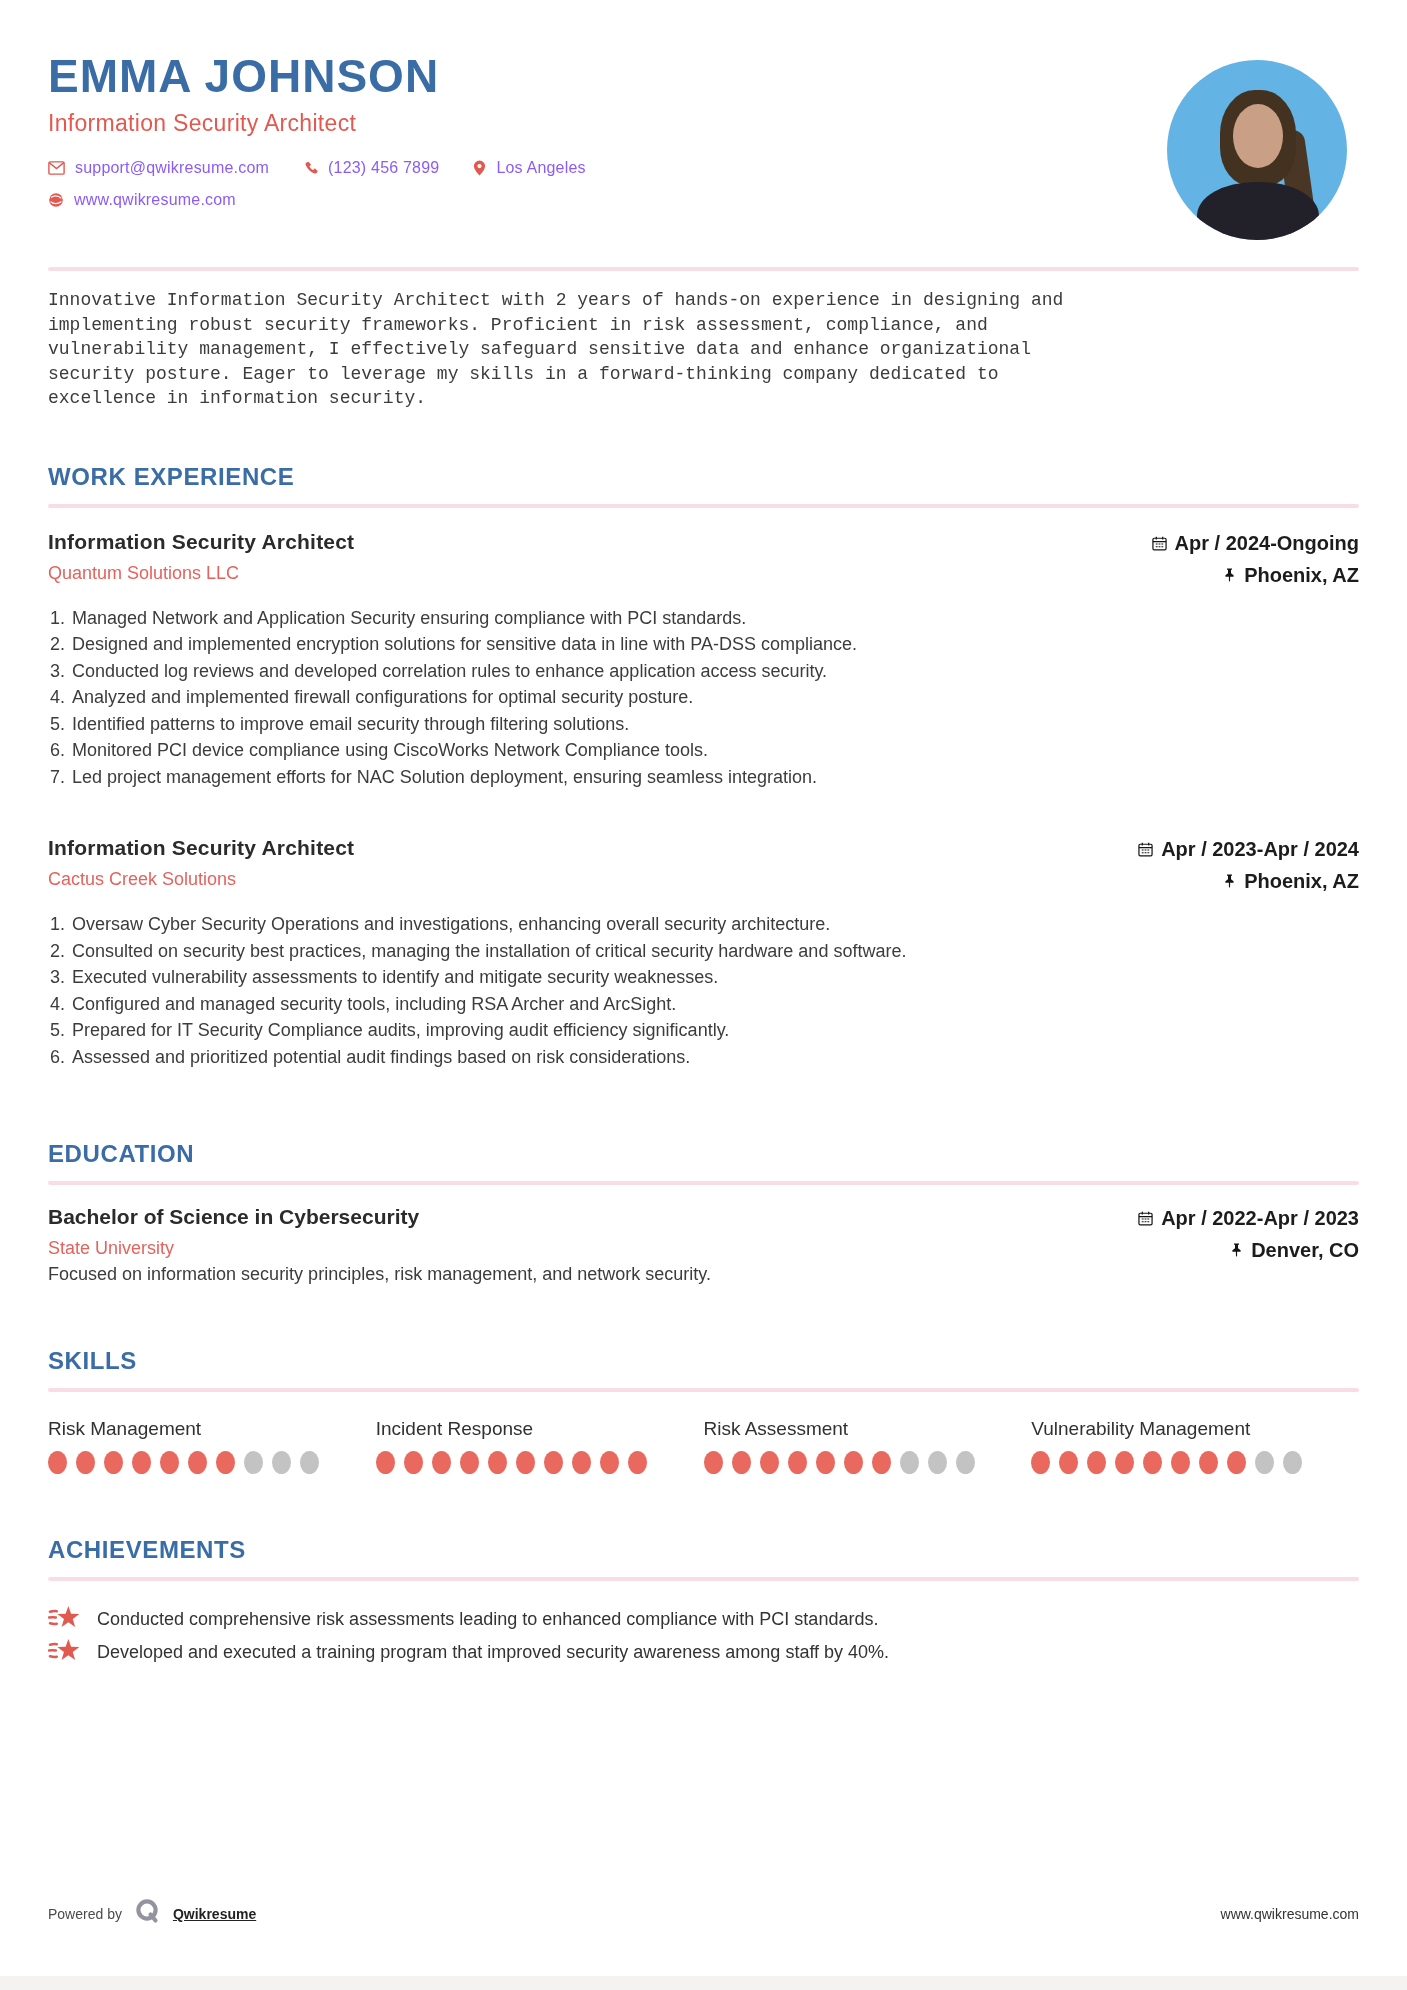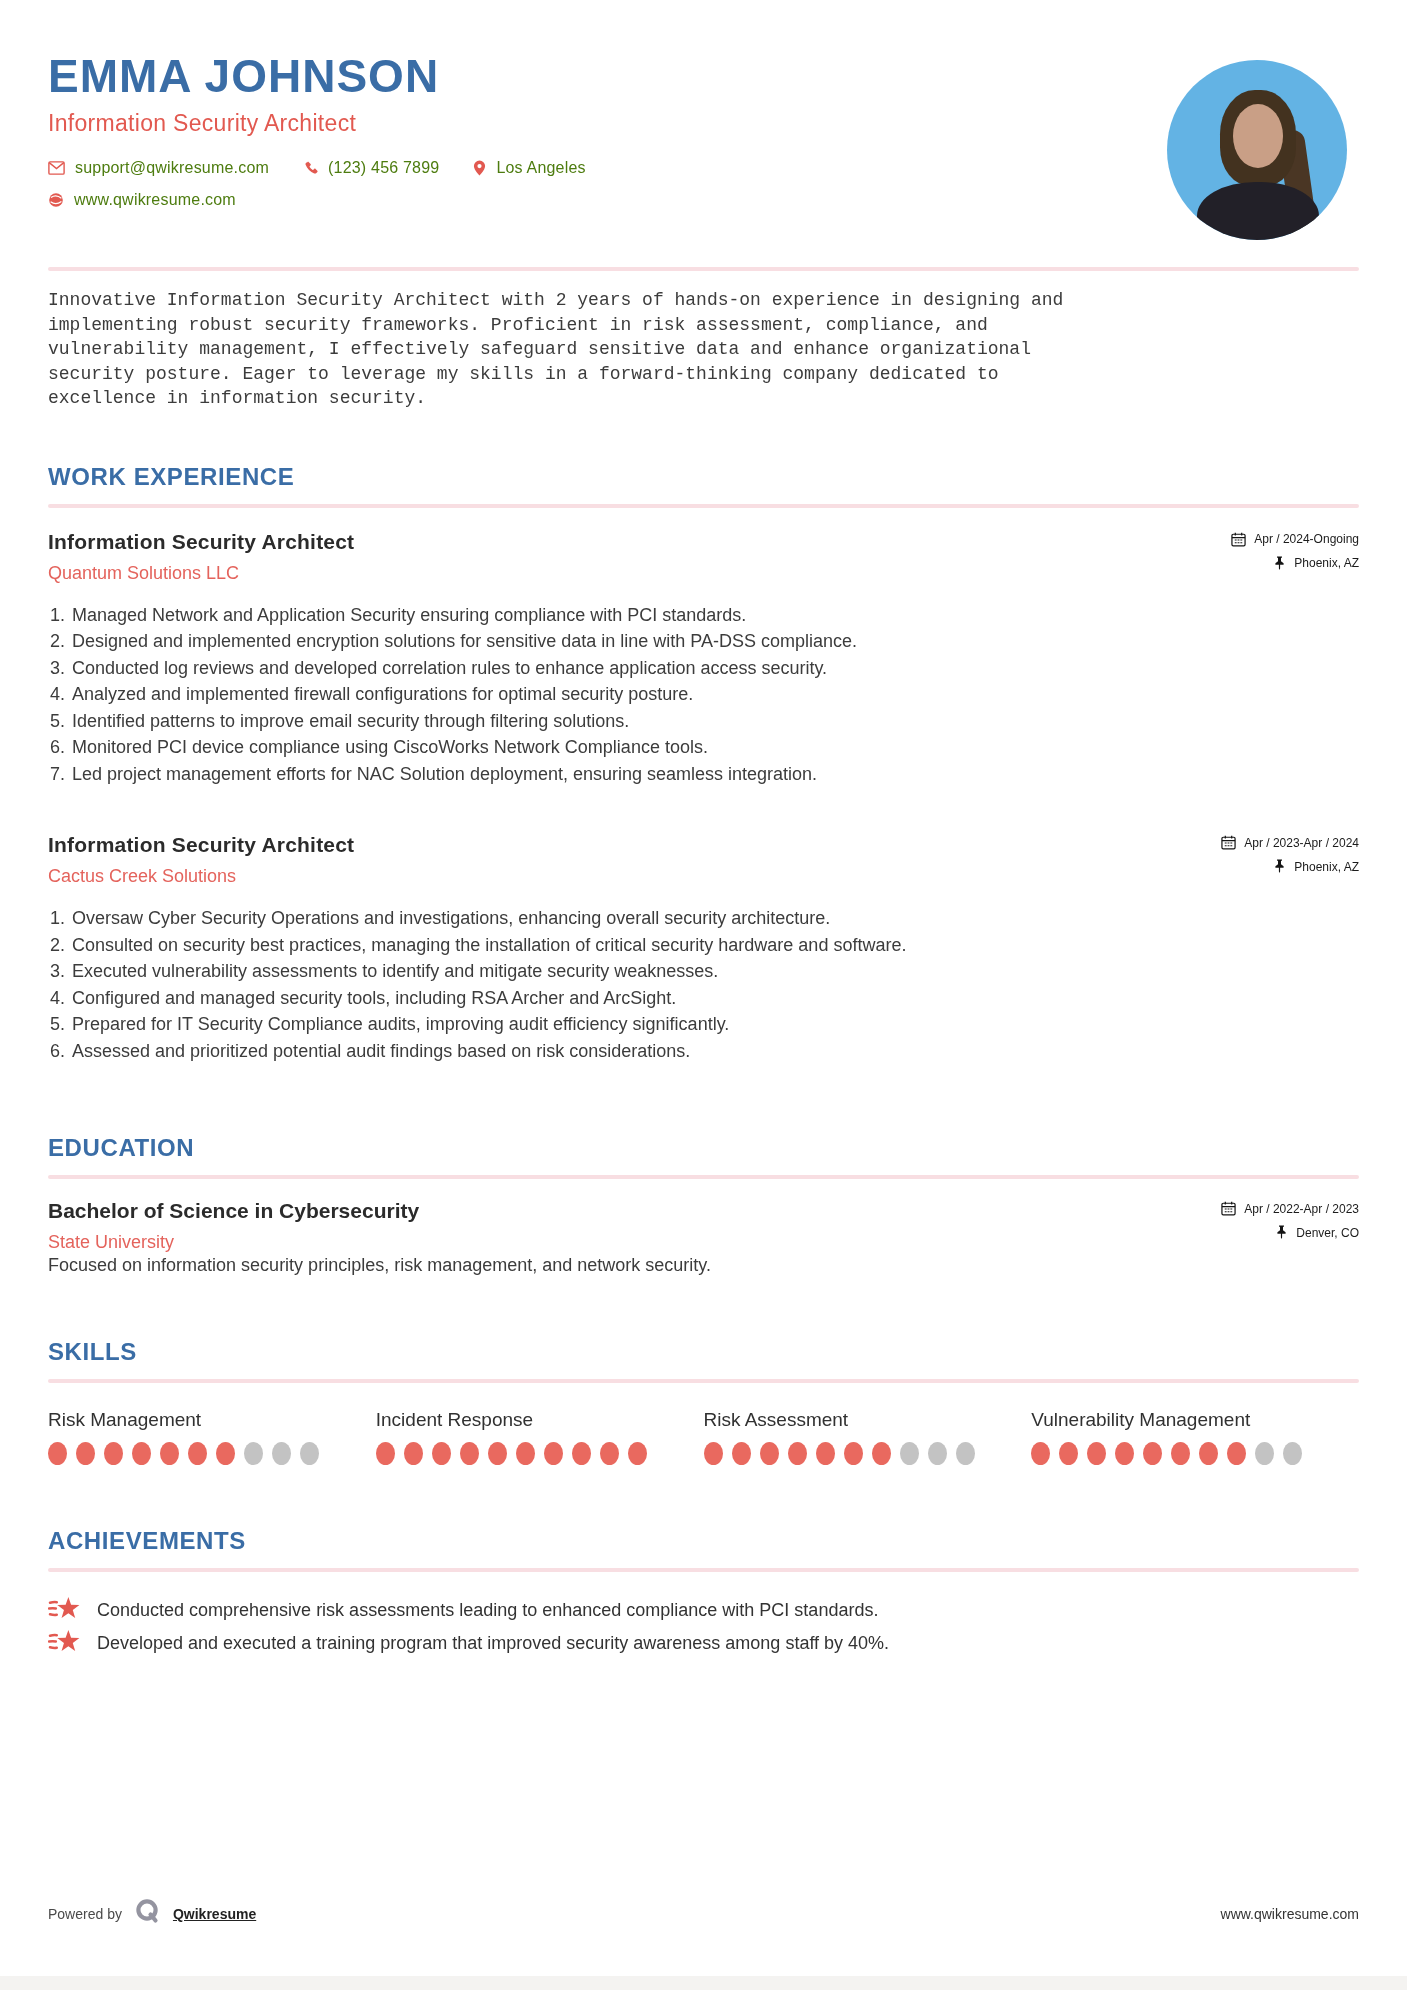--- a/index.html
+++ b/index.html
@@ -7,21 +7,21 @@
   body { font-family:"Liberation Sans","DejaVu Sans",sans-serif; color:#3f3f3f; }
   .page{
     position:relative; width:1407px; height:1990px; margin:0 auto;
     background:#ffffff; overflow:hidden; padding:50px 48px 0 48px;
   }
   
   .name{ font-size:46px; font-weight:700; letter-spacing:1px; color:#3a6da6; line-height:52px; }
   .job-subtitle{ font-size:23px; color:#e25950; margin-top:8px; letter-spacing:0.3px; }
   .contact-row{ display:flex; align-items:center; gap:34px; margin-top:22px; }
   .contact-row + .contact-row{ margin-top:14px; }
-  .contact-item{ display:flex; align-items:center; gap:10px; font-size:16px; color:#4d7c0f; letter-spacing:0.2px; }
+  .contact-item{ display:flex; align-items:center; gap:10px; font-size:16px; color:#8b5cf6; letter-spacing:0.2px; }
   .contact-item svg{ display:block; }
   .ico-red{ color:#e25950; }
   .avatar{ position:absolute; left:1167px; top:60px; width:180px; height:180px;
     border-radius:50%; background:#63b3e4; overflow:hidden; }
   .avatar .hair{ position:absolute; left:53px; top:30px; width:76px; height:96px; border-radius:46% 46% 40% 40%; background:#43321f; }
   .avatar .face{ position:absolute; left:66px; top:44px; width:50px; height:64px; border-radius:50%; background:#c99f86; }
   .avatar .body{ position:absolute; left:30px; top:122px; width:122px; height:70px; border-radius:48% 48% 0 0; background:#222028; }
   .avatar .tail{ position:absolute; left:118px; top:70px; width:26px; height:110px; border-radius:12px; background:#4a3624; transform:rotate(-8deg); }
   
   .section{ position:relative; }
@@ -30,21 +30,21 @@
   .sec-summary{ margin-top:58px; }
   .summary-text{ margin-top:17px; font-size:18px; line-height:24.5px; color:#3c3c3c; max-width:1032px;font-family:Liberation Mono, monospace; }
   
   .sec-work{ margin-top:52px; }
   .job{ margin-top:22px; }
   .job + .job{ margin-top:46px; }
   .job-head{ display:flex; justify-content:space-between; align-items:flex-start; }
   .job-title{ font-size:21px; font-weight:600; color:#2b2b2b; letter-spacing:0.2px; }
   .company{ font-size:18px; color:#e4635c; margin-top:9px; }
   .meta{ display:flex; flex-direction:column; align-items:flex-end; gap:9px; padding-top:2px; }
-  .meta-row{ display:flex; align-items:center; gap:8px; font-size:12px; font-weight:400; color:#1c1c1c; }
+  .meta-row{ display:flex; align-items:center; gap:8px; font-size:20px; font-weight:700; color:#1c1c1c; }
   .meta-row svg{ display:block; color:#141414; }
   .bullets{ margin-top:18px; margin-left:22px; font-size:18px; line-height:26.5px; color:#3c3c3c; }
   .bullets li{ padding-left:2px; }
   
   .sec-edu{ margin-top:70px; }
   .edu-head{ display:flex; justify-content:space-between; align-items:flex-start; margin-top:20px; }
   .degree{ font-size:21px; font-weight:600; color:#2b2b2b; }
   .school{ font-size:18px; color:#e4635c; margin-top:9px; }
   .edu-desc{ margin-top:2px; font-size:18px; color:#3c3c3c; }
   

